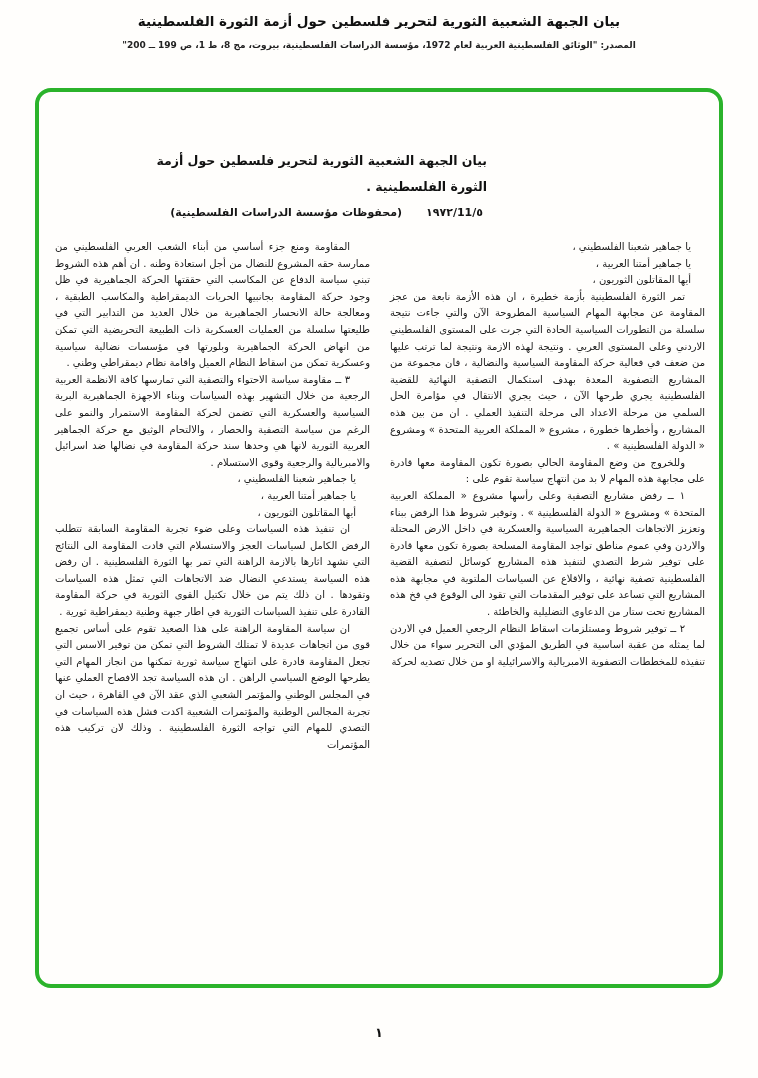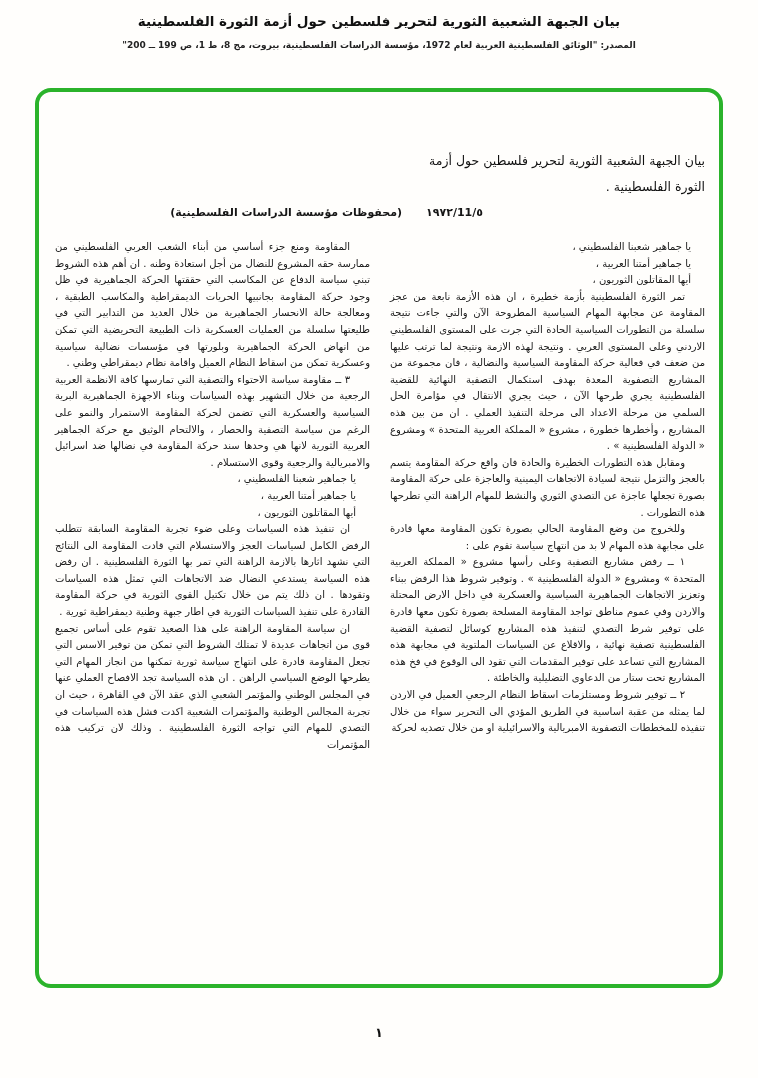--- a/index.html
+++ b/index.html
@@ -36,21 +36,22 @@
     border: 4px solid var(--frame-green, #2bb32b);
     border-radius: 16px;
     background: #fffefc;
     overflow: hidden;
   }
   .frame-inner {
     position: absolute; inset: 0;
     padding: 56px 14px 0 16px;
   }
   .doc-title {
-    font-weight: normal;
+    margin-right: 218px;
+    font-weight: bold;
     font-size: 12.5px;
     line-height: 26px;
     color: #111;
   }
   .meta {
     margin-right: 222px;
     margin-top: 6px;
     display: flex;
     gap: 24px;
     align-items: baseline;
@@ -104,21 +105,20 @@
         <span class="archive">(محفوظات مؤسسة الدراسات الفلسطينية)</span>
       </div>
 
       <div class="columns">
 
         <div class="col">
           <p class="salut">يا جماهير شعبنا الفلسطيني ،</p>
           <p class="salut">يا جماهير أمتنا العربية ،</p>
           <p class="salut">أيها المقاتلون الثوريون ،</p>
           <p>تمر الثورة الفلسطينية بأزمة خطيرة ، ان هذه الأزمة نابعة من عجز المقاومة عن مجابهة المهام السياسية المطروحة الآن والتي جاءت نتيجة سلسلة من التطورات السياسية الحادة التي جرت على المستوى الفلسطيني الاردني وعلى المستوى العربي . ونتيجة لهذه الازمة ونتيجة لما ترتب عليها من ضعف في فعالية حركة المقاومة السياسية والنضالية ، فان مجموعة من المشاريع التصفوية المعدة بهدف استكمال التصفية النهائية للقضية الفلسطينية يجري طرحها الآن ، حيث يجري الانتقال في مؤامرة الحل السلمي من مرحلة الاعداد الى مرحلة التنفيذ العملي . ان من بين هذه المشاريع ، وأخطرها خطورة ، مشروع « المملكة العربية المتحدة » ومشروع « الدولة الفلسطينية » .</p>
-          <p>ومقابل هذه التطورات الخطيرة والحادة فان واقع حركة المقاومة يتسم بالعجز والتزمل نتيجة لسيادة الاتجاهات اليمينية والعاجزة على حركة المقاومة بصورة تجعلها عاجزة عن التصدي الثوري والنشط للمهام الراهنة التي تطرحها هذه التطورات .</p>
           <p>وللخروج من وضع المقاومة الحالي بصورة تكون المقاومة معها قادرة على مجابهة هذه المهام لا بد من انتهاج سياسة تقوم على :</p>
           <p>١ ــ رفض مشاريع التصفية وعلى رأسها مشروع « المملكة العربية المتحدة » ومشروع « الدولة الفلسطينية » . وتوفير شروط هذا الرفض ببناء وتعزيز الاتجاهات الجماهيرية السياسية والعسكرية في داخل الارض المحتلة والاردن وفي عموم مناطق تواجد المقاومة المسلحة بصورة تكون معها قادرة على توفير شرط التصدي لتنفيذ هذه المشاريع كوسائل لتصفية القضية الفلسطينية تصفية نهائية ، والاقلاع عن السياسات الملتوية في مجابهة هذه المشاريع التي تساعد على توفير المقدمات التي تقود الى الوقوع في فخ هذه المشاريع تحت ستار من الدعاوى التضليلية والخاطئة .</p>
           <p>٢ ــ توفير شروط ومستلزمات اسقاط النظام الرجعي العميل في الاردن لما يمثله من عقبة اساسية في الطريق المؤدي الى التحرير سواء من خلال تنفيذه للمخططات التصفوية الامبريالية والاسرائيلية او من خلال تصديه لحركة</p>
         </div>
 
         <div class="col">
           <p>المقاومة ومنع جزء أساسي من أبناء الشعب العربي الفلسطيني من ممارسة حقه المشروع للنضال من أجل استعادة وطنه . ان أهم هذه الشروط تبني سياسة الدفاع عن المكاسب التي حققتها الحركة الجماهيرية في ظل وجود حركة المقاومة بجانبيها الحريات الديمقراطية والمكاسب الطبقية ، ومعالجة حالة الانحسار الجماهيرية من خلال العديد من التدابير التي في طليعتها سلسلة من العمليات العسكرية ذات الطبيعة التحريضية التي تمكن من انهاض الحركة الجماهيرية وبلورتها في مؤسسات نضالية سياسية وعسكرية تمكن من اسقاط النظام العميل واقامة نظام ديمقراطي وطني .</p>
           <p>٣ ــ مقاومة سياسة الاحتواء والتصفية التي تمارسها كافة الانظمة العربية الرجعية من خلال التشهير بهذه السياسات وبناء الاجهزة الجماهيرية البرية السياسية والعسكرية التي تضمن لحركة المقاومة الاستمرار والنمو على الرغم من سياسة التصفية والحصار ، والالتحام الوثيق مع حركة الجماهير العربية الثورية لانها هي وحدها سند حركة المقاومة في نضالها ضد اسرائيل والامبريالية والرجعية وقوى الاستسلام .</p>
           <p class="salut">يا جماهير شعبنا الفلسطيني ،</p>
           <p class="salut">يا جماهير أمتنا العربية ،</p>

